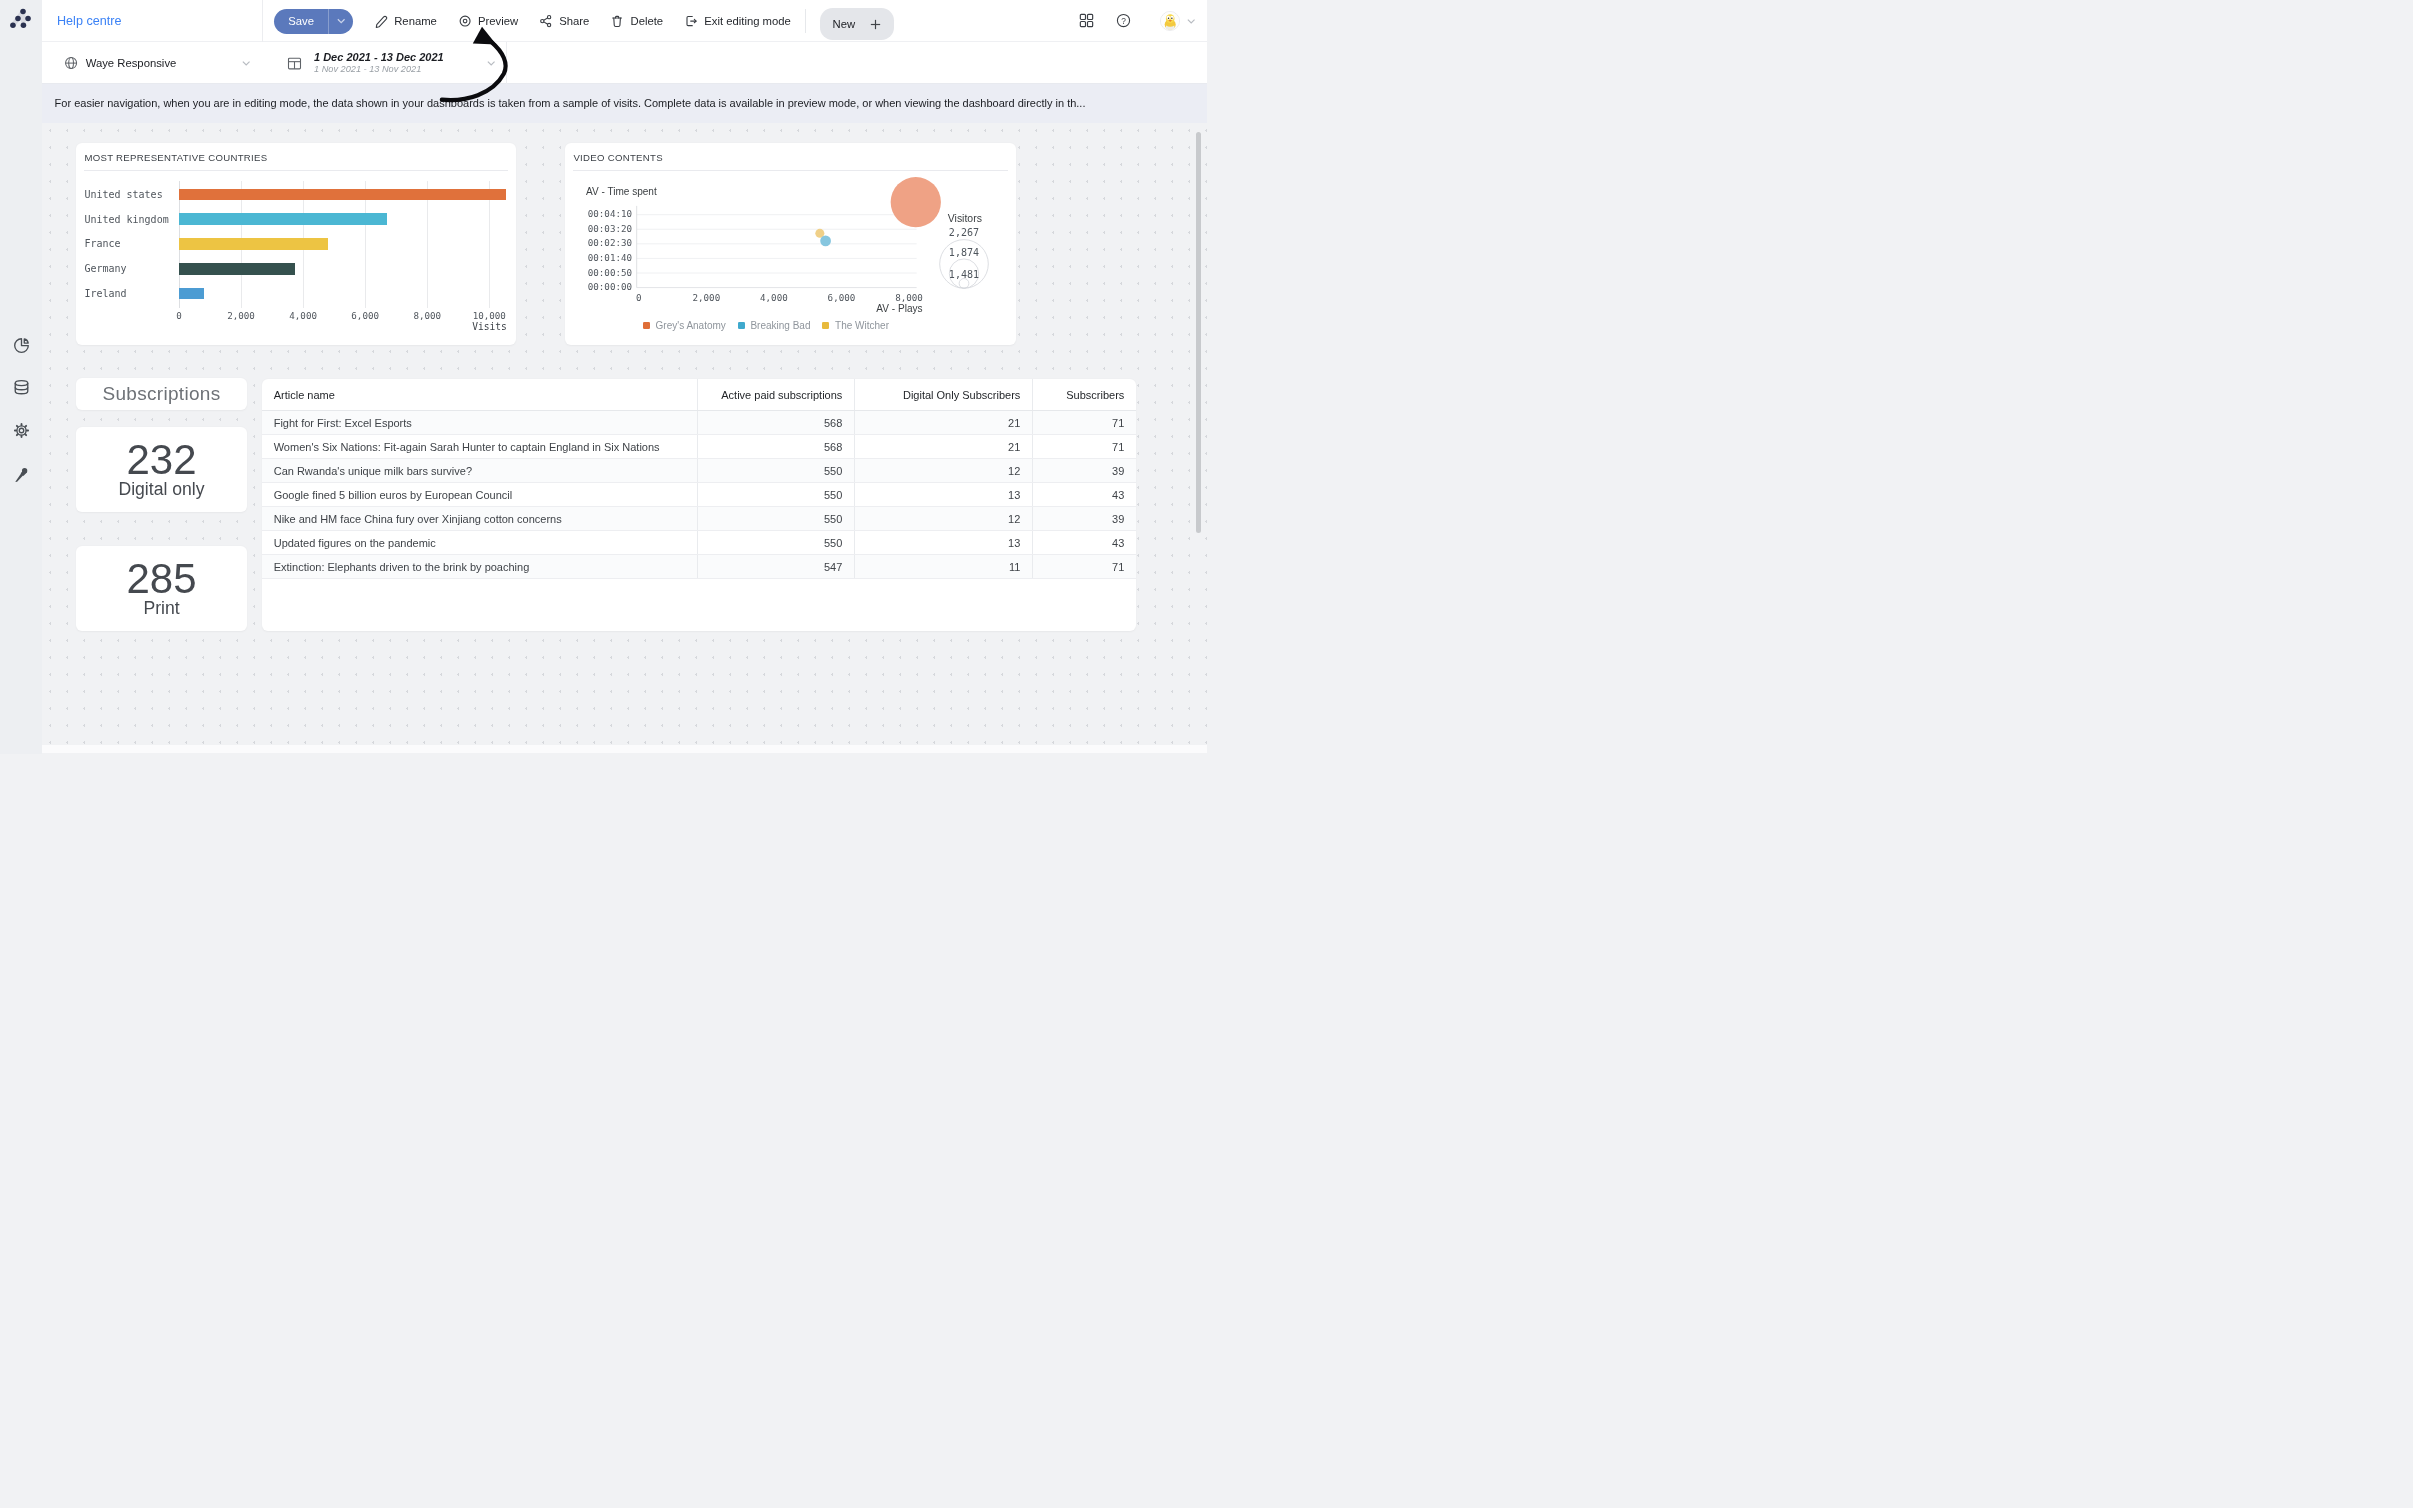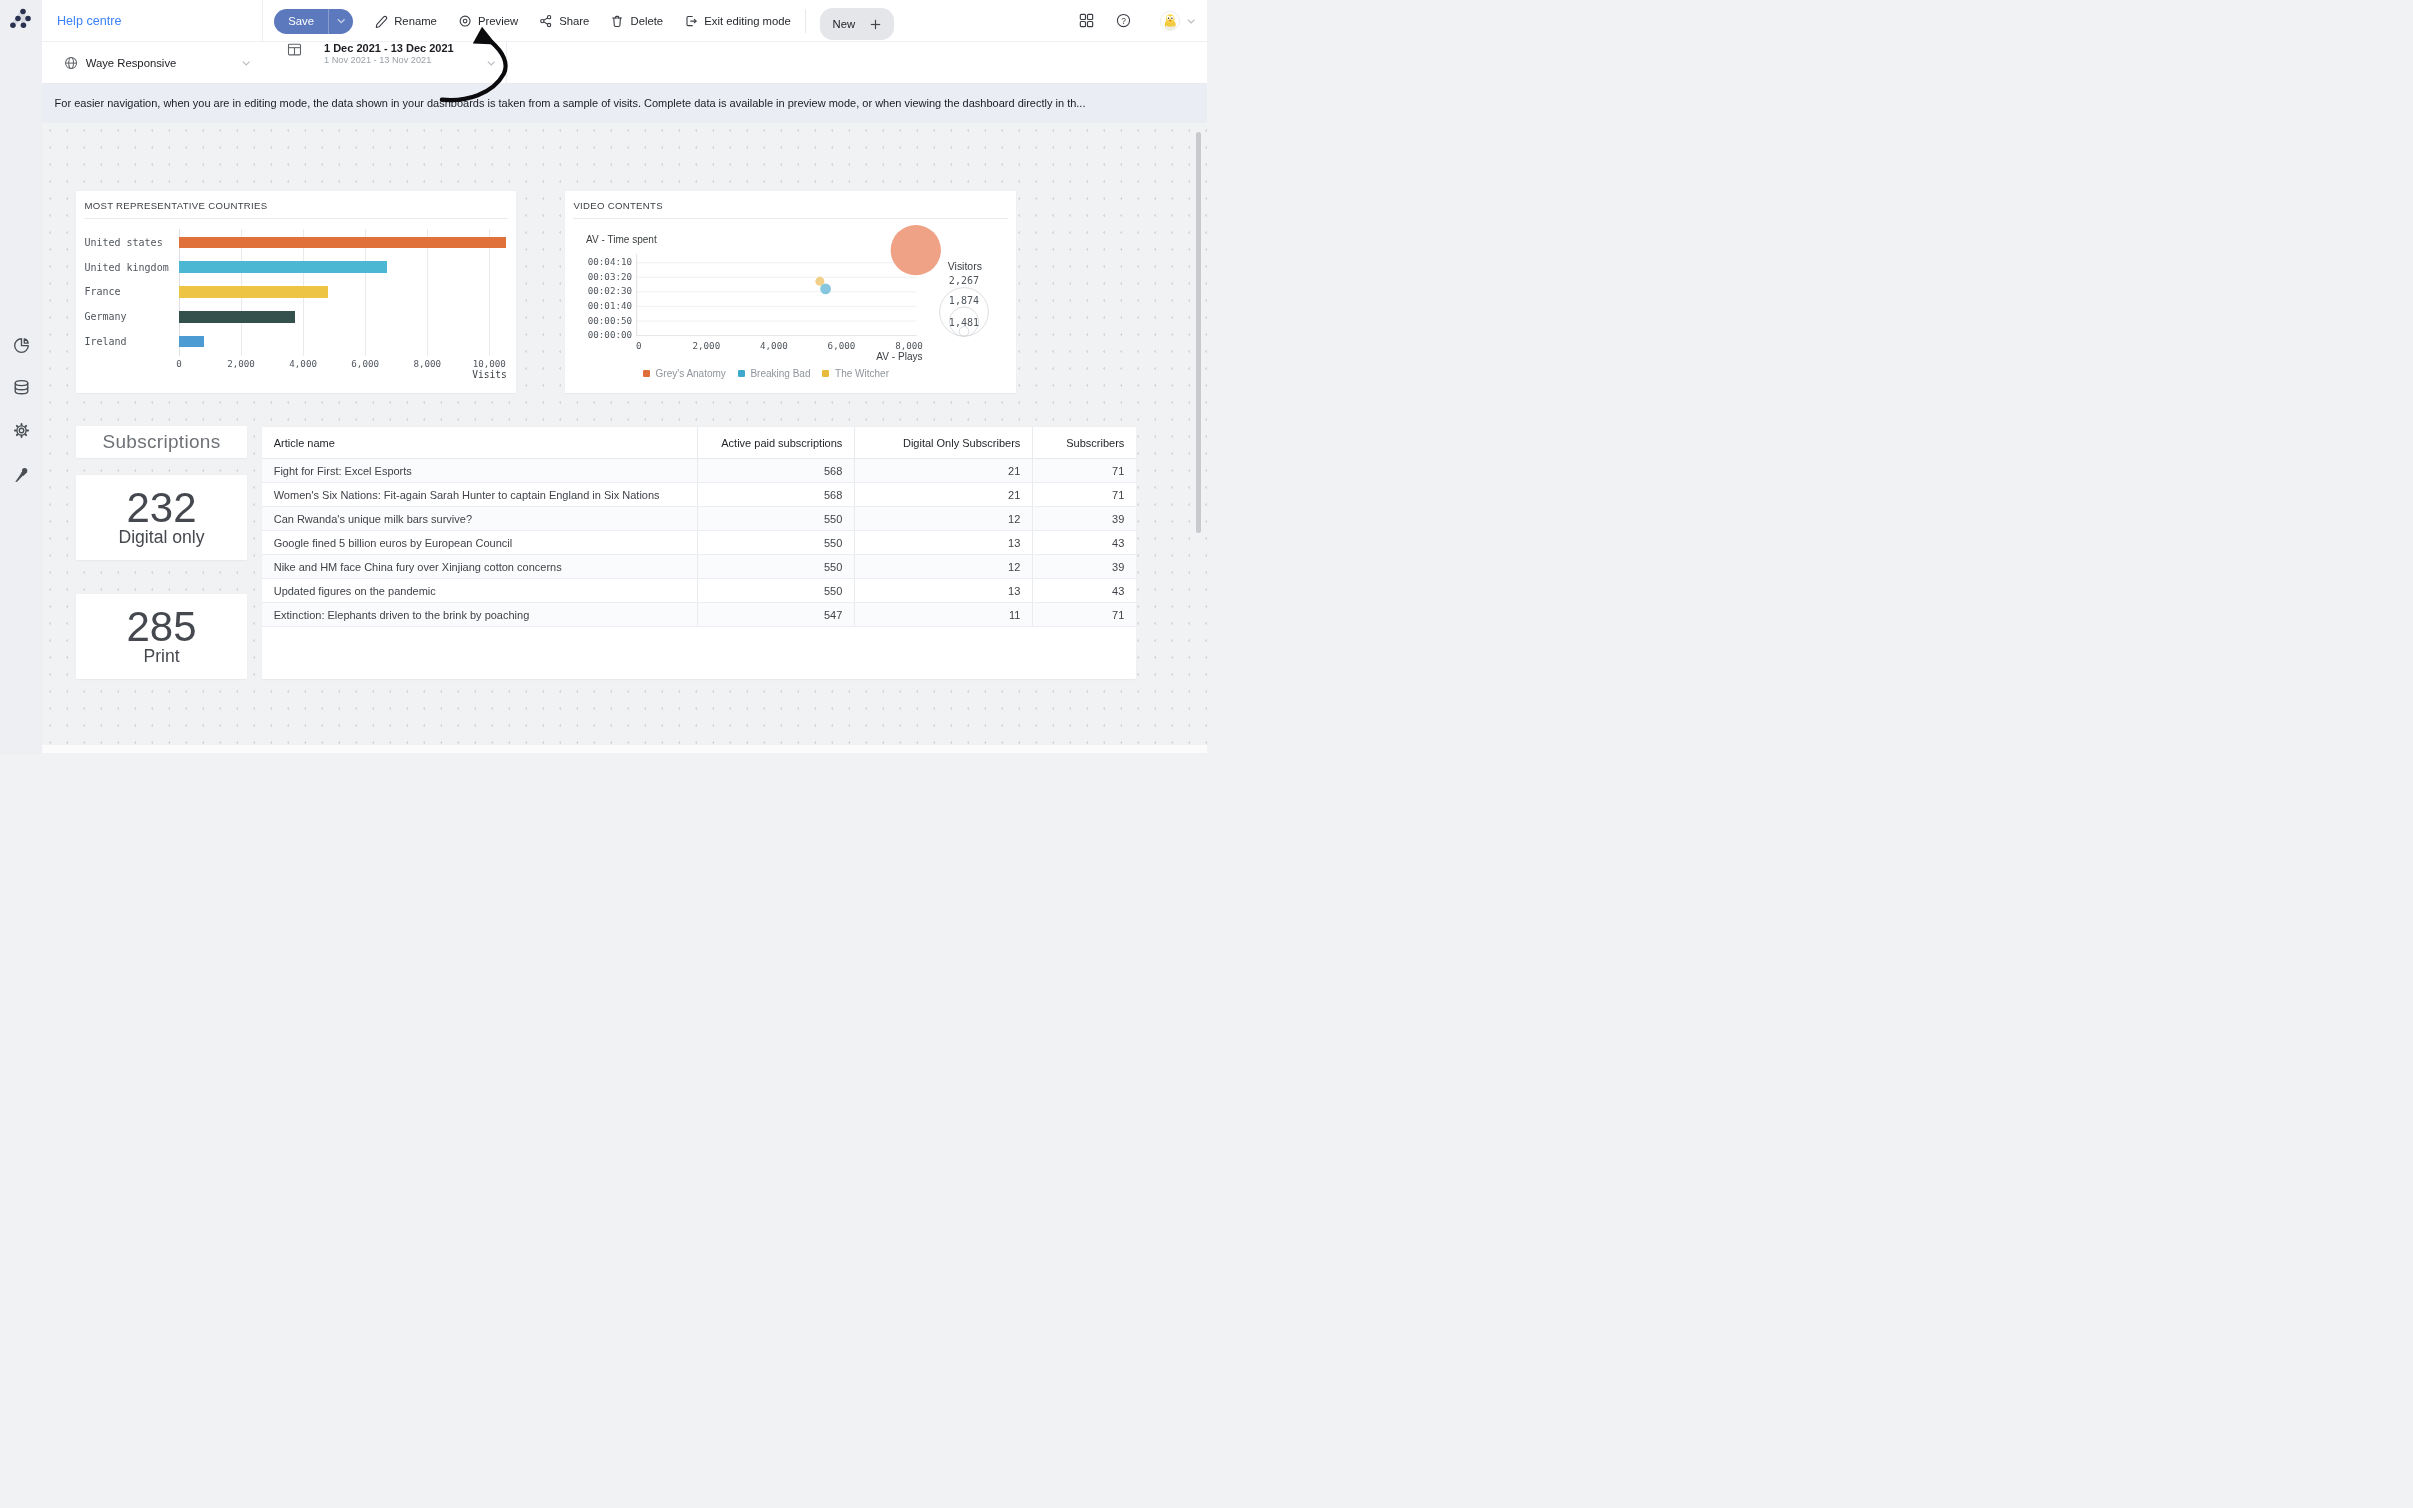--- a/index.html
+++ b/index.html
@@ -25,35 +25,35 @@
   .new-btn { position:absolute; left:778px; top:8.4px; width:74px; height:32px; background:#E4E6EA; border-radius:12.6px; display:flex; align-items:center; justify-content:space-between; padding:0 12.6px; font-size:11.3px; color:#1B1D22; cursor:pointer; }
   .top-right-icon { position:absolute; top:13.4px; cursor:pointer; }
   .avatar { position:absolute; left:1118px; top:11px; width:20px; height:20px; border-radius:50%; overflow:hidden; border:0.8px solid #ECECEE; cursor:pointer; background:#fff; }
 
   
   .filterbar { position:absolute; left:42px; top:42px; width:1165px; height:42px; background:#fff; border-bottom:0.8px solid #E8EAEF; z-index:6; }
   .site-picker { position:absolute; left:22px; top:0; height:42px; display:flex; align-items:center; gap:7.5px; cursor:pointer; }
   .site-label { font-size:11.3px; color:#1B1D22; }
   .site-caret { position:absolute; left:200px; top:17.6px; }
   .vdiv-3 { position:absolute; left:464px; top:0; width:0.8px; height:42px; background:#ECEDF0; }
-  .date-picker { position:absolute; left:245px; top:0; height:42px; display:flex; align-items:flex-start; gap:22px; cursor:pointer; }
+  .date-picker { position:absolute; left:245px; top:0; height:42px; display:flex; align-items:center; gap:12px; cursor:pointer;font-style:italic; }
   .date-main { font-size:11px; font-weight:700; color:#1B1D22; line-height:12.6px; }
   .date-compare { font-size:9.2px; color:#9AA0A6; line-height:11px; }
   .date-caret { position:absolute; left:445px; top:17.6px; }
 
   
   .noticebar { position:absolute; left:42px; top:84px; width:1165px; height:39px; background:#EBEDF4; z-index:4; }
   .notice-text { position:absolute; left:12.6px; top:0; width:1140px; height:39px; line-height:39px; font-size:11px; color:#1B1D22; white-space:nowrap; overflow:hidden; text-overflow:ellipsis; }
 
   
   .content { position:absolute; left:42px; top:122px; width:1165px; height:632px;
     background-color:#F1F2F4;
     background-image:radial-gradient(1px 1.3px at 8.4px 8.4px, #D6D8DC 97%, rgba(0,0,0,0) 100%);
     background-size:17px 17px; }
-  .card { position:absolute; background:#fff; border-radius:1px; box-shadow:0 0.8px 1.7px rgba(60,64,67,.05);margin-top:48px; }
+  .card { position:absolute; background:#fff; border-radius:6px; box-shadow:0 0.8px 1.7px rgba(60,64,67,.05); }
   .card-head { margin:0 8.4px; height:28px; line-height:30px; border-bottom:0.8px solid #E9EAEE; font-size:9.6px; letter-spacing:0.3px; color:#3A3F45; white-space:nowrap; overflow:hidden; }
   .mono { font-family:"DejaVu Sans Mono", monospace; }
 
   
   #card-countries { left:34px; top:21px; width:440px; height:202px; }
   .c1-grid { position:absolute; left:103px; top:38px; width:328px; height:127px; }
   .c1-gridline { position:absolute; top:0; width:0.8px; height:100%; background:#E9EAEC; }
   .c1-rows { position:absolute; left:8.4px; top:39px; width:422px; height:124px; display:flex; flex-direction:column; }
   .c1-row { flex:1; display:flex; align-items:center; }
   .c1-label { width:95px; font-size:10px; color:#50565D; }

